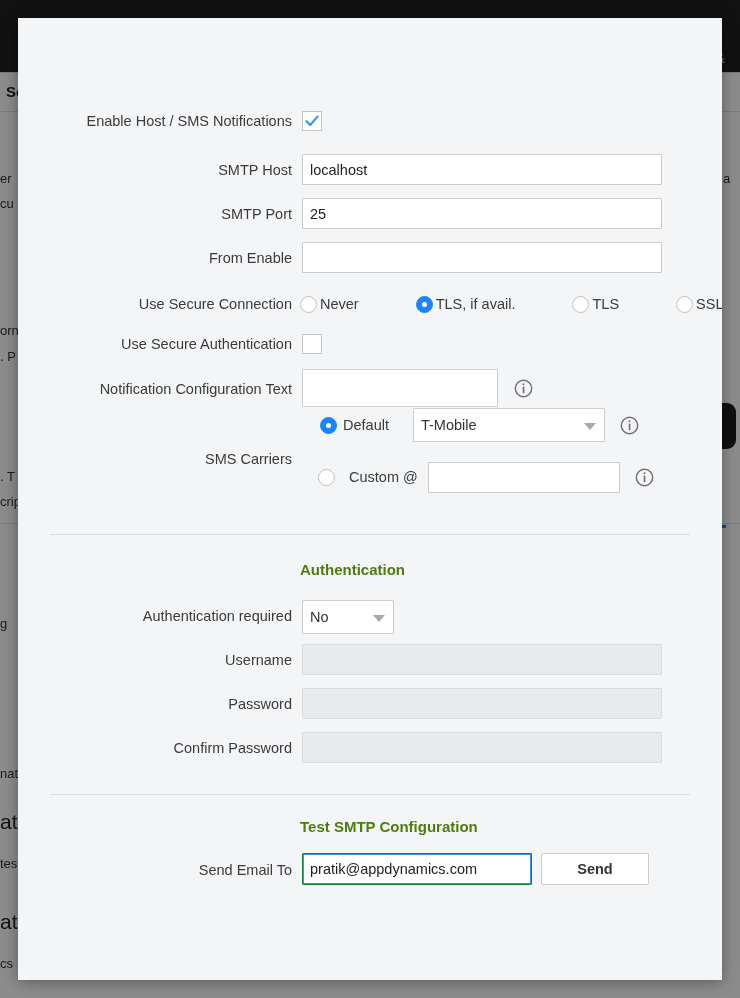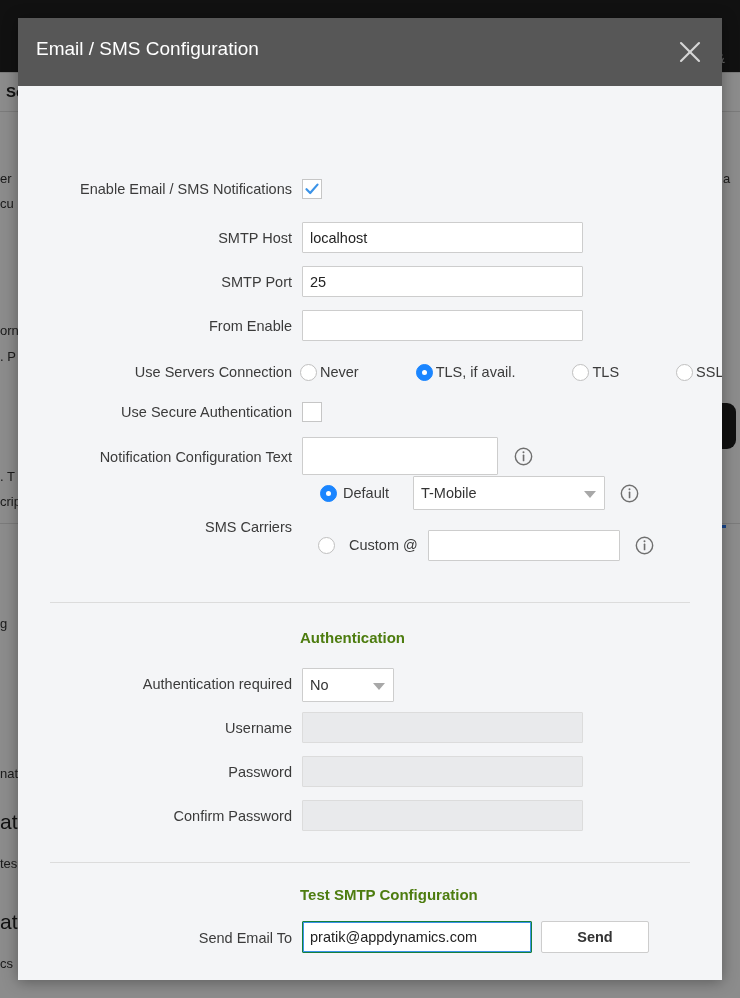--- a/index.html
+++ b/index.html
@@ -123,21 +123,21 @@
   }
   input[type="text"].tf.disabled {
     background: #e9eaec;
     border: 1px solid #dcdcdc;
     color: #999;
   }
   input[type="text"].tf.focused {
     border: 1px solid #15803d;
     box-shadow: 0 0 0 1px #3b93e8 inset;
   }
-  .w340 { width: 281px; }
+  .w340 { width: 360px; }
   .w192 { width: 192px; }
   .w196 { width: 196px; }
   .w230 { width: 230px; }
 
   
   .cbox {
     width: 20px; height: 20px; box-sizing: border-box;
     background: #fff; border: 1px solid #c6c6c6;
     display: inline-flex; align-items: center; justify-content: center;
     cursor: pointer; vertical-align: middle;
@@ -241,34 +241,25 @@
     <div class="bg-navitem n1">Databases</div>
     <div class="bg-navitem n2">Servers</div>
     <div class="bg-navitem n3">Analytics</div>
     <div class="bg-navitem n4">Dashboards &amp;</div>
   </div>
 
   <div class="overlay"></div>
 
   <div class="modal">
 
-    <div class="modal-header">
-      <div class="modal-title">Email / SMS Configuration</div>
-      <div class="modal-close">
-        <svg width="26" height="26" viewBox="0 0 26 26" aria-hidden="true">
-          <line x1="4" y1="4" x2="22" y2="22" stroke="#d6d6d6" stroke-width="2.1" stroke-linecap="round"></line>
-          <line x1="22" y1="4" x2="4" y2="22" stroke="#d6d6d6" stroke-width="2.1" stroke-linecap="round"></line>
-        </svg>
-      </div>
-    </div>
 
     <div class="modal-body">
 
       <div class="row" style="top:86px">
-        <div class="lbl">Enable Email / SMS Notifications</div>
+        <div class="lbl">Enable Host / SMS Notifications</div>
         <div class="ctrl" style="top:7px">
           <span class="cbox">
             <svg width="16" height="16" viewBox="0 0 16 16" aria-hidden="true">
               <polyline points="2.5,8.2 6.2,12 13.5,3.6" fill="none" stroke="#3b93e8" stroke-width="2.2" stroke-linecap="round" stroke-linejoin="round"></polyline>
             </svg>
           </span>
         </div>
       </div>
 
       <div class="row" style="top:135px">
@@ -286,21 +277,21 @@
       </div>
 
       <div class="row" style="top:223px">
         <div class="lbl">From Enable</div>
         <div class="ctrl" style="top:1px">
           <input class="tf w340" type="text" value="" style="">
         </div>
       </div>
 
       <div class="row" style="top:269px">
-        <div class="lbl">Use Servers Connection</div>
+        <div class="lbl">Use Secure Connection</div>
         <div class="ctrl radio-group" style="top:0px; left:282px;">
           <span class="radio-item" style="margin-right:13px">
             <span class="rdo"></span>
             <span class="rlabel">Never</span>
           </span>
           <span class="radio-item" style="margin-right:13px">
             <span class="rdo on"></span>
             <span class="rlabel">TLS, if avail.</span>
           </span>
           <span class="radio-item" style="margin-right:13px">

